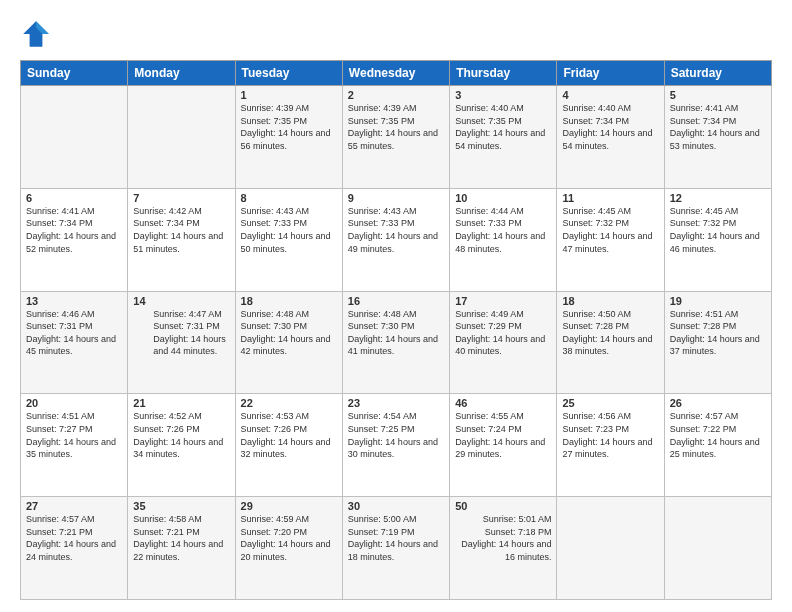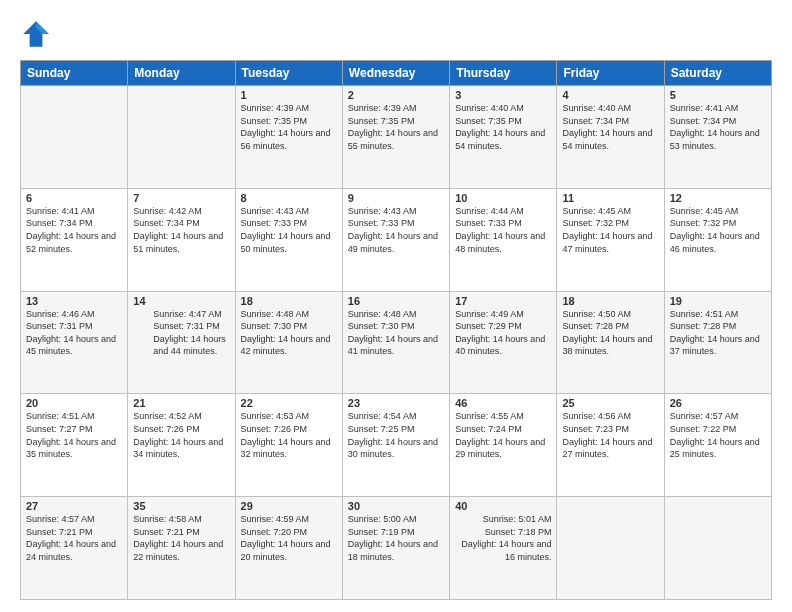--- a/index.html
+++ b/index.html
@@ -324,21 +324,21 @@
 Sunset: 7:20 PM
 Daylight: 14 hours and 20 minutes.</div>
           </td>
           <td>
             <span class="day-num">30</span>
             <div class="day-info" style="white-space: pre-line;">Sunrise: 5:00 AM
 Sunset: 7:19 PM
 Daylight: 14 hours and 18 minutes.</div>
           </td>
           <td>
-            <span class="day-num">40</span>
+            <span class="day-num">50</span>
             <div class="day-info" style="white-space: pre-line; text-align: right;">Sunrise: 5:01 AM
 Sunset: 7:18 PM
 Daylight: 14 hours and 16 minutes.</div>
           </td>
           <td class="empty-cell"></td>
           <td class="empty-cell"></td>
         </tr>
       </tbody>
   </table>
 </div>

